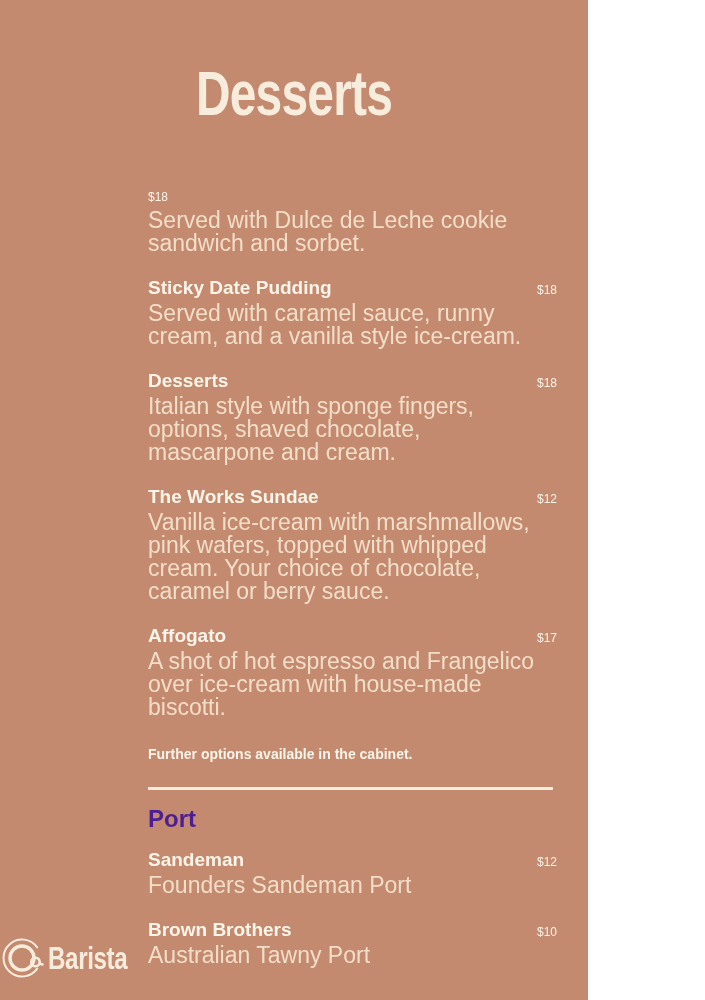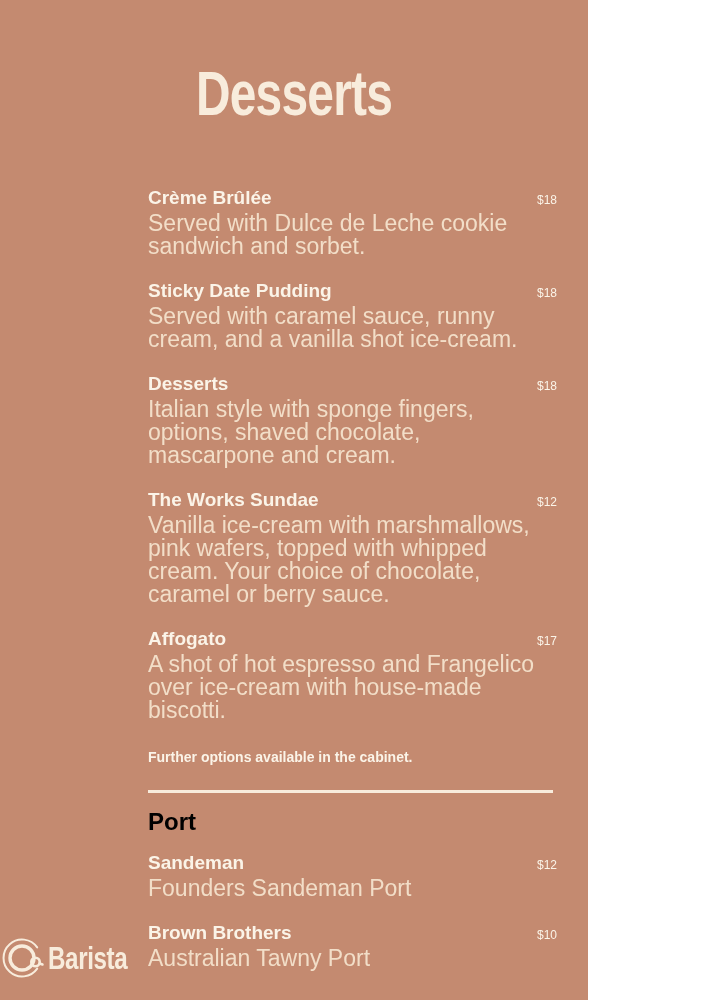--- a/index.html
+++ b/index.html
@@ -69,21 +69,21 @@
     margin-top: 22px;
     width: 405px;
     height: 3px;
     background: #F8ECDC;
     border: none;
   }
   .port-heading {
     margin-top: 14px;
     font-size: 24px;
     font-weight: bold;
-    color: #000000;
+    color: #4c1d95;
     line-height: 30px;
   }
   .port-items {
     margin-top: 14px;
   }
   .footer {
     position: absolute;
     left: 0;
     top: 936px;
     width: 705px;
@@ -110,32 +110,31 @@
 <body>
 
 <div class="menu-page">
 
   <div class="menu-title">Desserts</div>
 
   <div class="content">
 
     <div class="item">
       <div class="item-head">
-        <span class="item-name">Crème Brûlée</span>
         <span class="item-price">$18</span>
       </div>
       <div class="item-desc">Served with Dulce de Leche cookie sandwich and sorbet.</div>
     </div>
 
     <div class="item">
       <div class="item-head">
         <span class="item-name">Sticky Date Pudding</span>
         <span class="item-price">$18</span>
       </div>
-      <div class="item-desc">Served with caramel sauce, runny cream, and a vanilla shot ice-cream.</div>
+      <div class="item-desc">Served with caramel sauce, runny cream, and a vanilla style ice-cream.</div>
     </div>
 
     <div class="item">
       <div class="item-head">
         <span class="item-name">Desserts</span>
         <span class="item-price">$18</span>
       </div>
       <div class="item-desc">Italian style with sponge fingers, options, shaved chocolate, mascarpone and cream.</div>
     </div>
 

